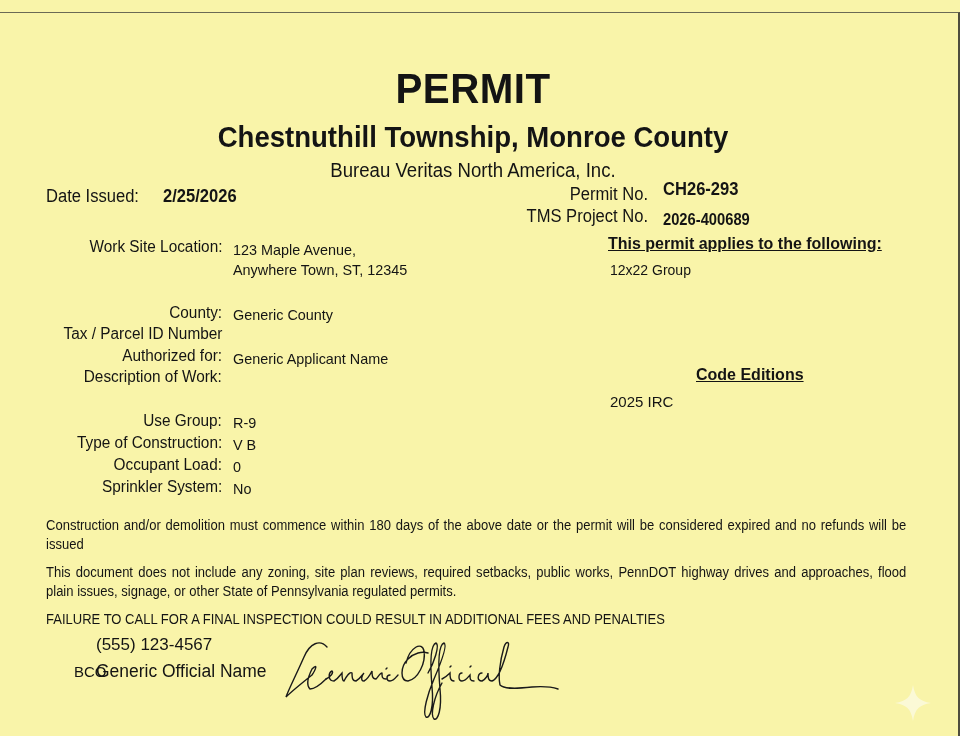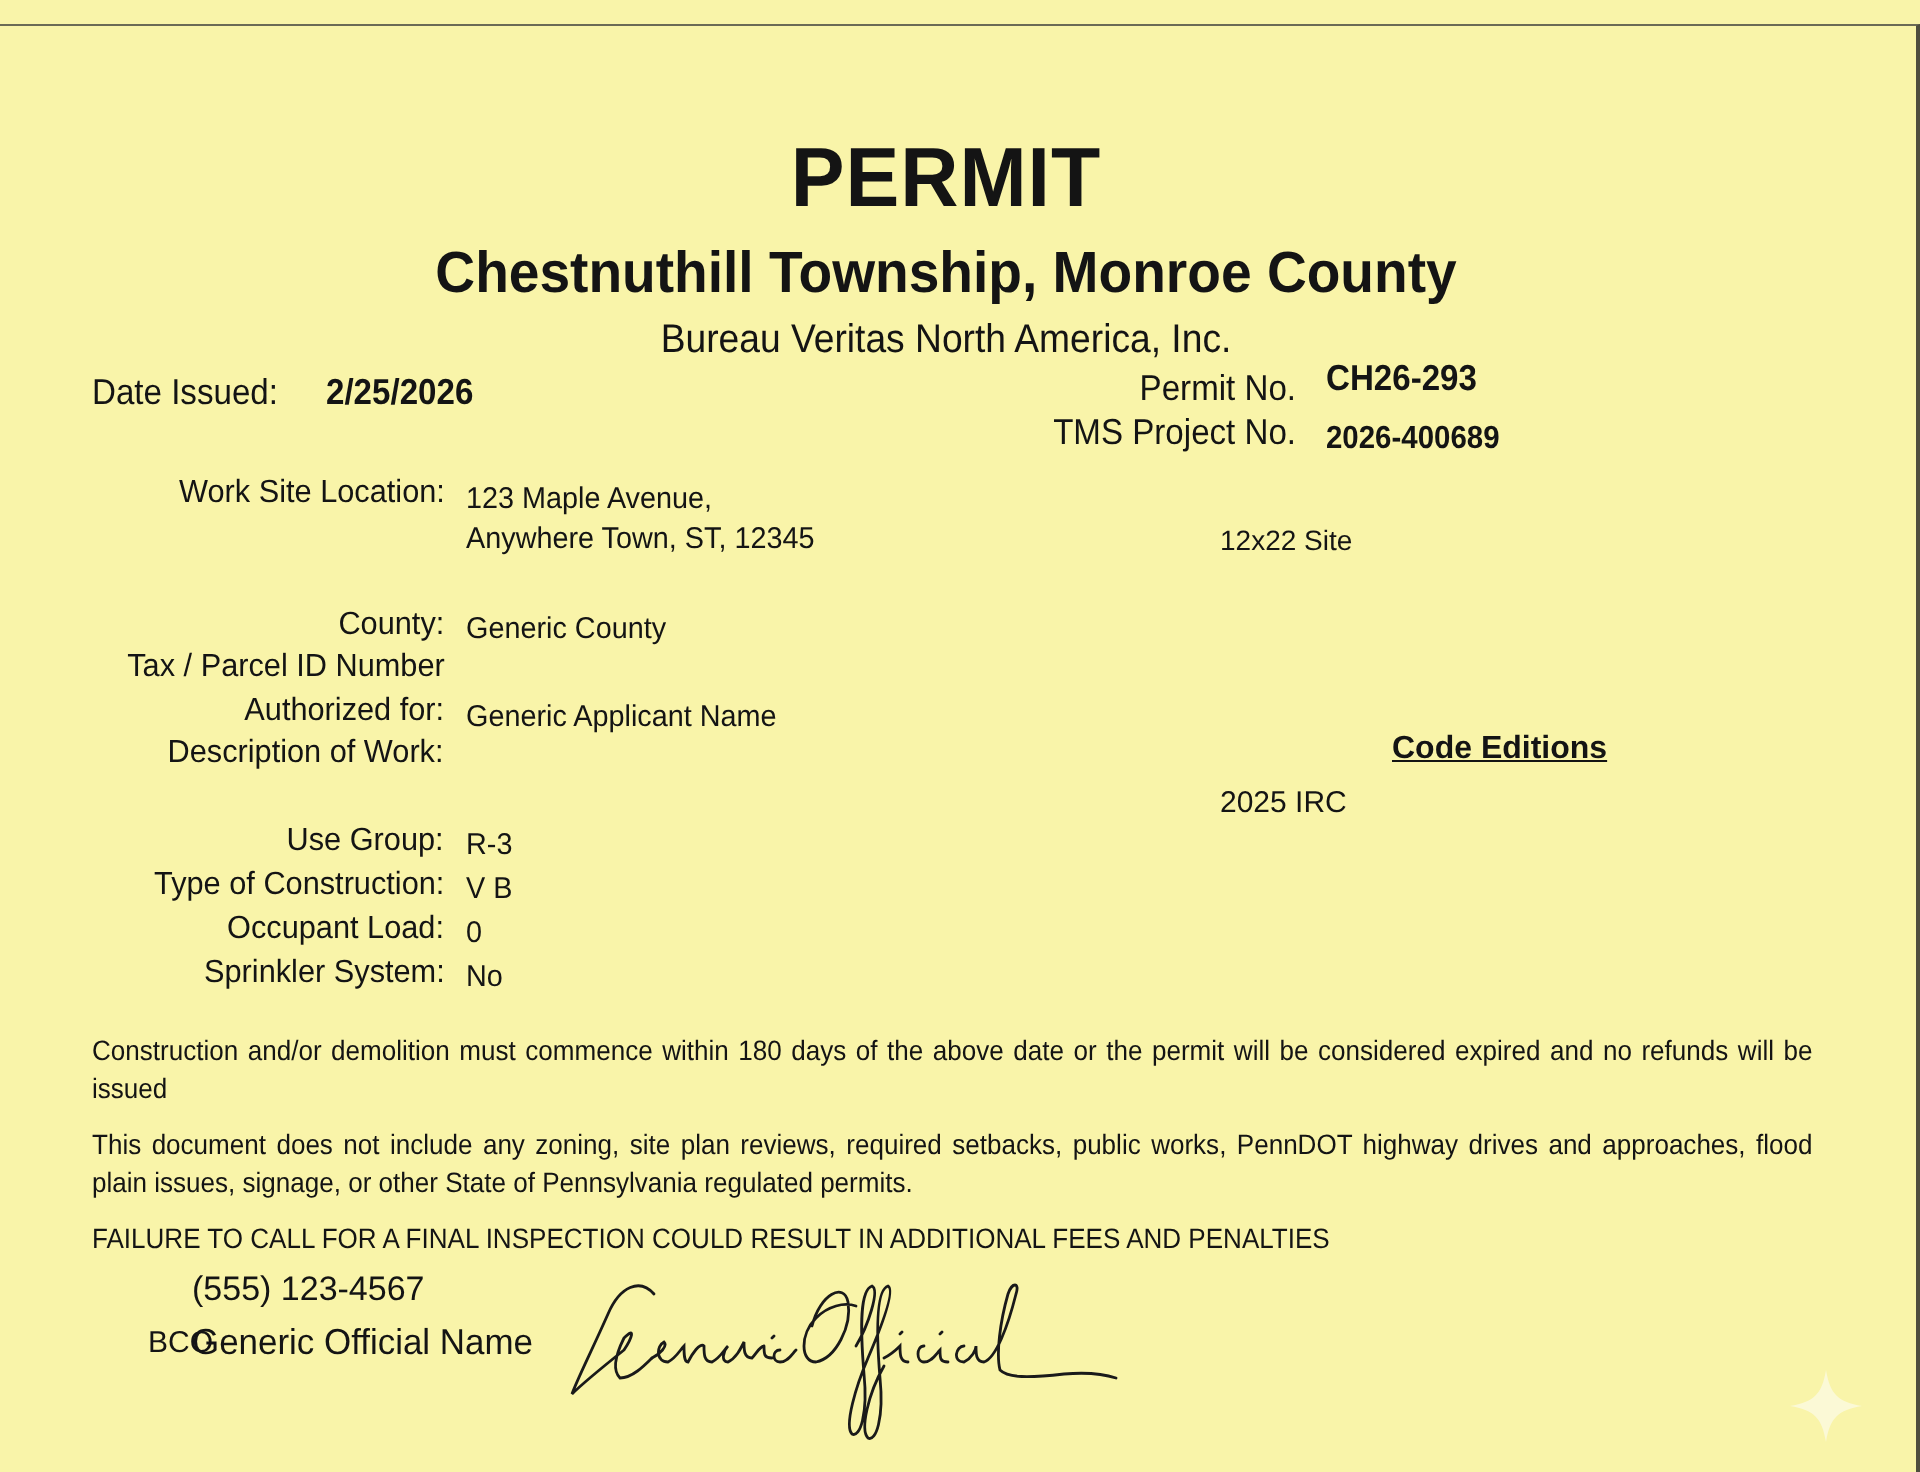--- a/index.html
+++ b/index.html
@@ -82,29 +82,30 @@
   <div class="abs val" style="top:248px">Anywhere Town, ST, 12345</div>
 
   <div class="abs lbl" style="top:291px">County:</div>
   <div class="abs val" style="top:293px">Generic County</div>
   <div class="abs lbl" style="top:312px">Tax / Parcel ID Number</div>
   <div class="abs lbl" style="top:334px">Authorized for:</div>
   <div class="abs val" style="top:337px">Generic Applicant Name</div>
   <div class="abs lbl" style="top:355px">Description of Work:</div>
 
   <div class="abs lbl" style="top:399px">Use Group:</div>
-  <div class="abs val" style="top:401px">R-3</div>
+  <div class="abs val" style="top:401px">R-9</div>
   <div class="abs lbl" style="top:421px">Type of Construction:</div>
   <div class="abs val" style="top:423px">V B</div>
   <div class="abs lbl" style="top:443px">Occupant Load:</div>
   <div class="abs val" style="top:445px">0</div>
   <div class="abs lbl" style="top:465px">Sprinkler System:</div>
   <div class="abs val" style="top:467px">No</div>
 
-  <div class="abs applies-val">12x22 Site</div>
+  <div class="abs applies-head">This permit applies to the following:</div>
+  <div class="abs applies-val">12x22 Group</div>
   <div class="abs code-head">Code Editions</div>
   <div class="abs code-val">2025 IRC</div>
 
   <div class="abs para" style="top:503px">Construction and/or demolition must commence within 180 days of the above date or the permit will be considered expired and no refunds will be issued</div>
   <div class="abs para" style="top:550px">This document does not include any zoning, site plan reviews, required setbacks, public works, PennDOT highway drives and approaches, flood plain issues, signage, or other State of Pennsylvania regulated permits.</div>
   <div class="abs warning">FAILURE TO CALL FOR A FINAL INSPECTION COULD RESULT IN ADDITIONAL FEES AND PENALTIES</div>
 
   <div class="abs phone">(555) 123-4567</div>
   <div class="abs bco">BCO</div>
   <div class="abs official">Generic Official Name</div>

